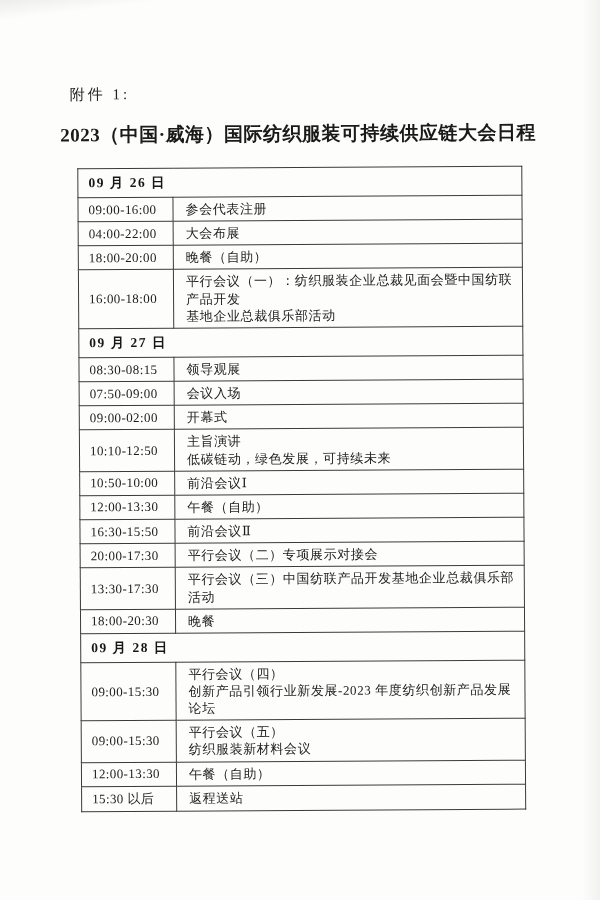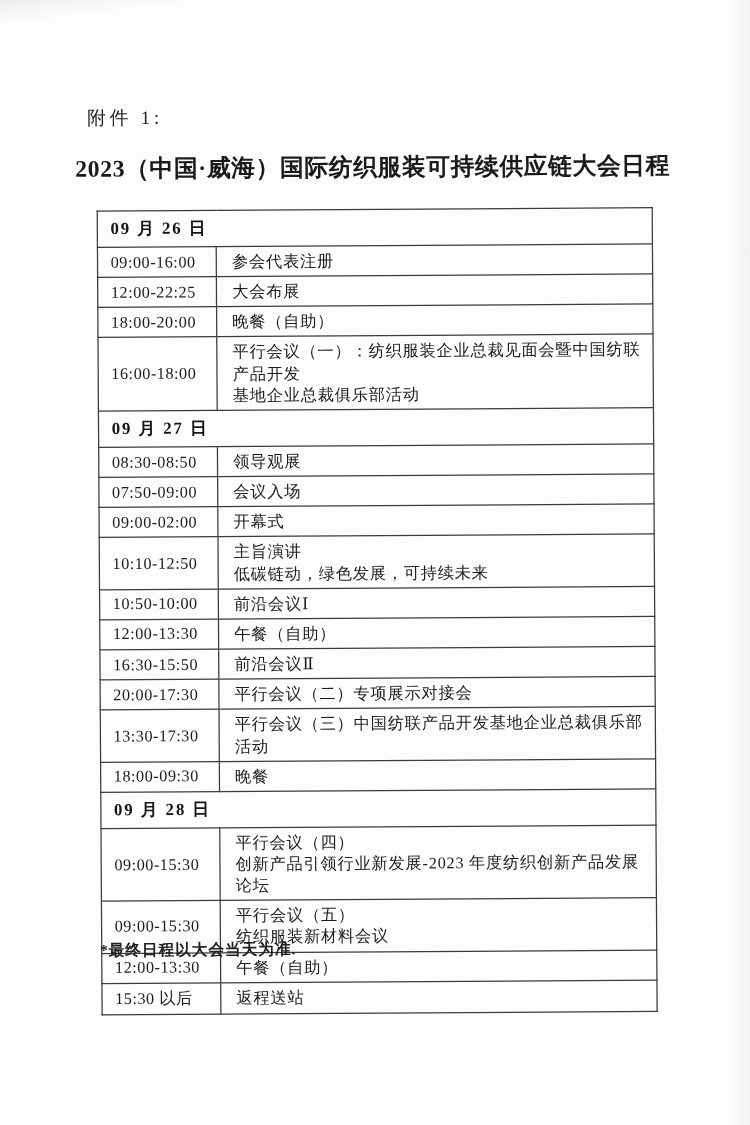--- a/index.html
+++ b/index.html
@@ -127,21 +127,21 @@
           <tr>
             <td class="date-cell" colspan="2">09 月 26 日</td>
           </tr>
           <tr>
             <td class="time-cell">09:00-16:00</td>
             <td class="desc-cell">
               <div class="line">参会代表注册</div>
             </td>
           </tr>
           <tr>
-            <td class="time-cell">12:00-22:25</td>
+            <td class="time-cell">04:00-22:00</td>
             <td class="desc-cell">
               <div class="line">大会布展</div>
             </td>
           </tr>
           <tr>
             <td class="time-cell">18:00-20:00</td>
             <td class="desc-cell">
               <div class="line">晚餐（自助）</div>
             </td>
           </tr>
@@ -149,21 +149,21 @@
             <td class="time-cell">16:00-18:00</td>
             <td class="desc-cell">
               <div class="line">平行会议（一）：纺织服装企业总裁见面会暨中国纺联产品开发</div>
               <div class="line">基地企业总裁俱乐部活动</div>
             </td>
           </tr>
           <tr>
             <td class="date-cell" colspan="2">09 月 27 日</td>
           </tr>
           <tr>
-            <td class="time-cell">08:30-08:50</td>
+            <td class="time-cell">08:30-08:15</td>
             <td class="desc-cell">
               <div class="line">领导观展</div>
             </td>
           </tr>
           <tr>
             <td class="time-cell">07:50-09:00</td>
             <td class="desc-cell">
               <div class="line">会议入场</div>
             </td>
           </tr>
@@ -204,21 +204,21 @@
               <div class="line">平行会议（二）专项展示对接会</div>
             </td>
           </tr>
           <tr>
             <td class="time-cell">13:30-17:30</td>
             <td class="desc-cell">
               <div class="line">平行会议（三）中国纺联产品开发基地企业总裁俱乐部活动</div>
             </td>
           </tr>
           <tr>
-            <td class="time-cell">18:00-09:30</td>
+            <td class="time-cell">18:00-20:30</td>
             <td class="desc-cell">
               <div class="line">晚餐</div>
             </td>
           </tr>
           <tr>
             <td class="date-cell" colspan="2">09 月 28 日</td>
           </tr>
           <tr>
             <td class="time-cell">09:00-15:30</td>
             <td class="desc-cell">
@@ -241,16 +241,15 @@
           </tr>
           <tr>
             <td class="time-cell">15:30 以后</td>
             <td class="desc-cell">
               <div class="line">返程送站</div>
             </td>
           </tr>
         </tbody>
     </table>
 
-    <div class="footnote">*最终日程以大会当天为准.</div>
 
   </div>
 </div>
 
 </body></html>

